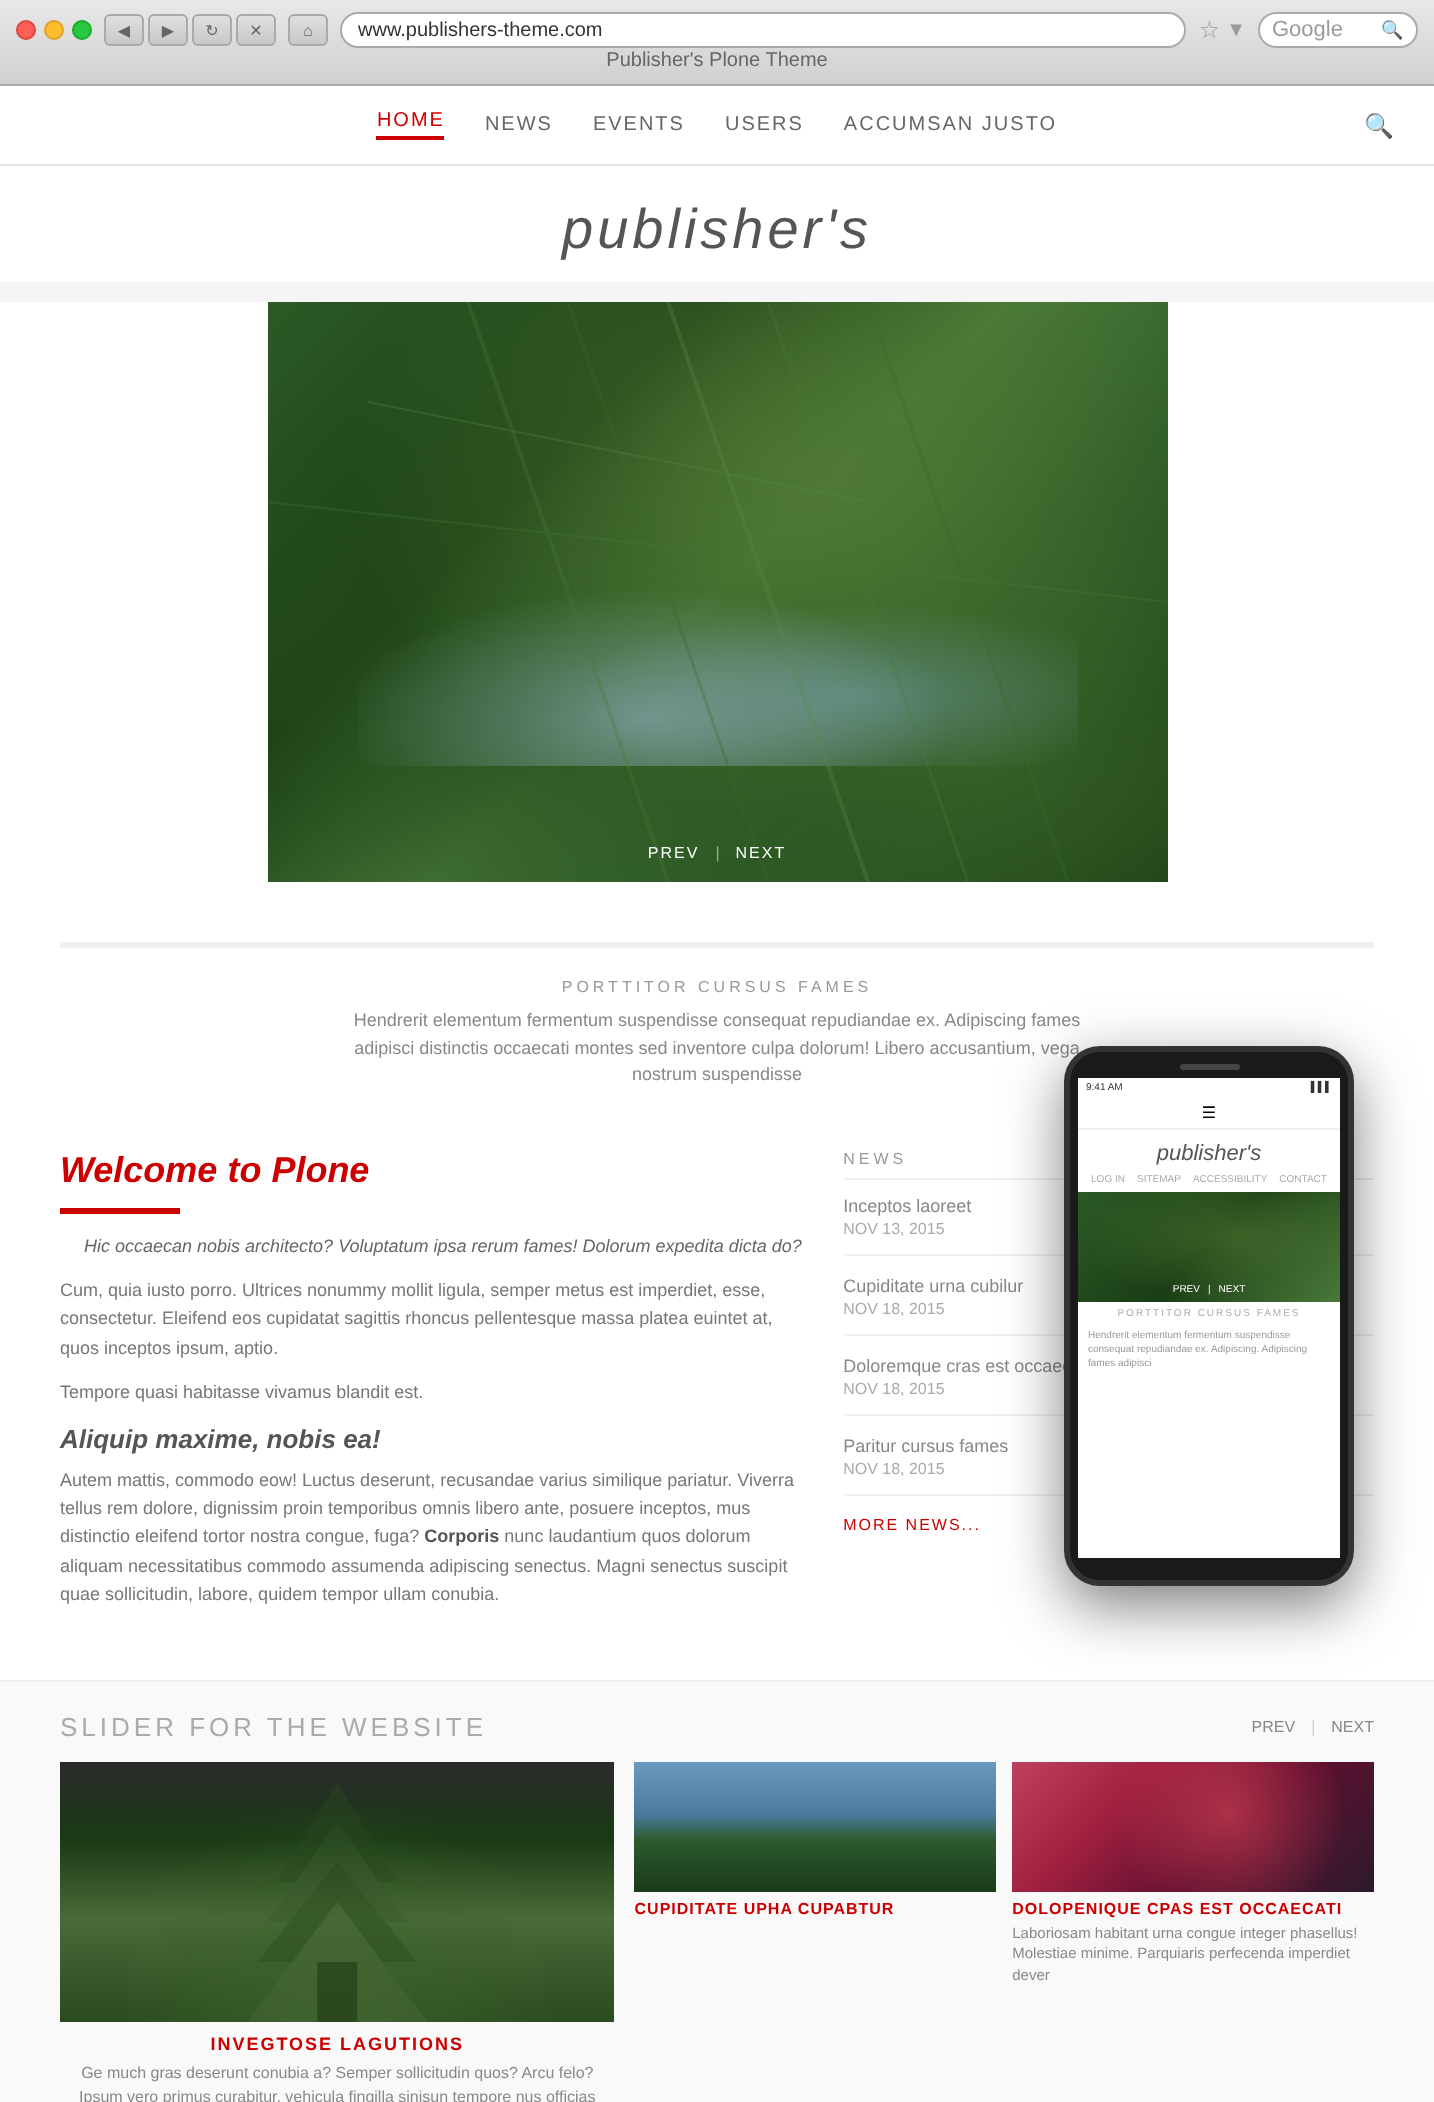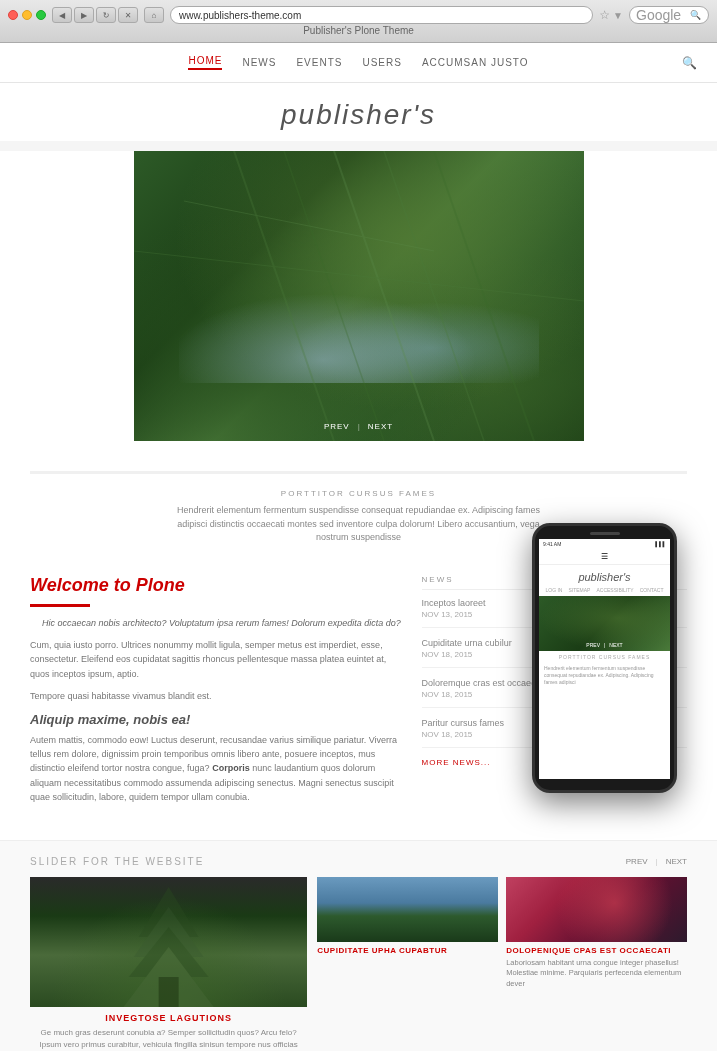--- a/index.html
+++ b/index.html
@@ -396,21 +396,21 @@
       padding: 15px 30px;
       border-top: 1px solid #eee;
     }
     .slider-header {
       display: flex;
       align-items: center;
       justify-content: space-between;
       margin-bottom: 10px;
     }
     .slider-for-website {
-      font-size: 10px;
+      font-size: 13px;
       color: #aaa;
       letter-spacing: 2px;
       text-transform: uppercase;
     }
     .slider-nav {
       display: flex; gap: 8px; font-size: 8px; color: #aaa;
     }
     .slider-nav-btn { cursor: pointer; color: #888; }
 
     .slider-items {
@@ -524,21 +524,21 @@
       </div>
       <div class="nav-btn">⌂</div>
       <div class="address-bar">
         <span>www.publishers-theme.com</span>
       </div>
       <div class="bookmark-area">
         <span class="star-btn">☆</span>
         <span style="font-size:10px;color:#999;">▼</span>
       </div>
       <div class="search-bar">
-        <span style="flex:1;font-size:14px;color:#999;">Google</span>
+        <span style="flex:1;font-size:11px;color:#999;">Google</span>
         <span style="font-size:9px;color:#666;">🔍</span>
       </div>
     </div>
     <div style="text-align:center; font-size:10px; color:#666; margin-top:-4px; padding-bottom:2px;">
       <span>Publisher's Plone Theme</span>
     </div>
   </div>
 
   <div class="website site-wrapper">
 
@@ -690,21 +690,21 @@
               </div>
               <div class="grid-item-title">CUPIDITATE UPHA CUPABTUR</div>
             </div>
             <div class="grid-item">
               <div class="grid-thumb">
                 <div class="flower-img">
                   <div class="flower-overlay"></div>
                 </div>
               </div>
               <div class="grid-item-title">DOLOPENIQUE CPAS EST OCCAECATI</div>
-              <div class="grid-item-text">Laboriosam habitant urna congue integer phasellus! Molestiae minime. Parquiaris perfecenda elementum dever</div>
+              <div class="grid-item-text">Laboriosam habitant urna congue integer phasellus! Molestiae minime. Parquiaris perfecenda imperdiet dever</div>
             </div>
           </div>
         </div>
       </div>
     </div>
 
   </div>
 
 </div>
 

